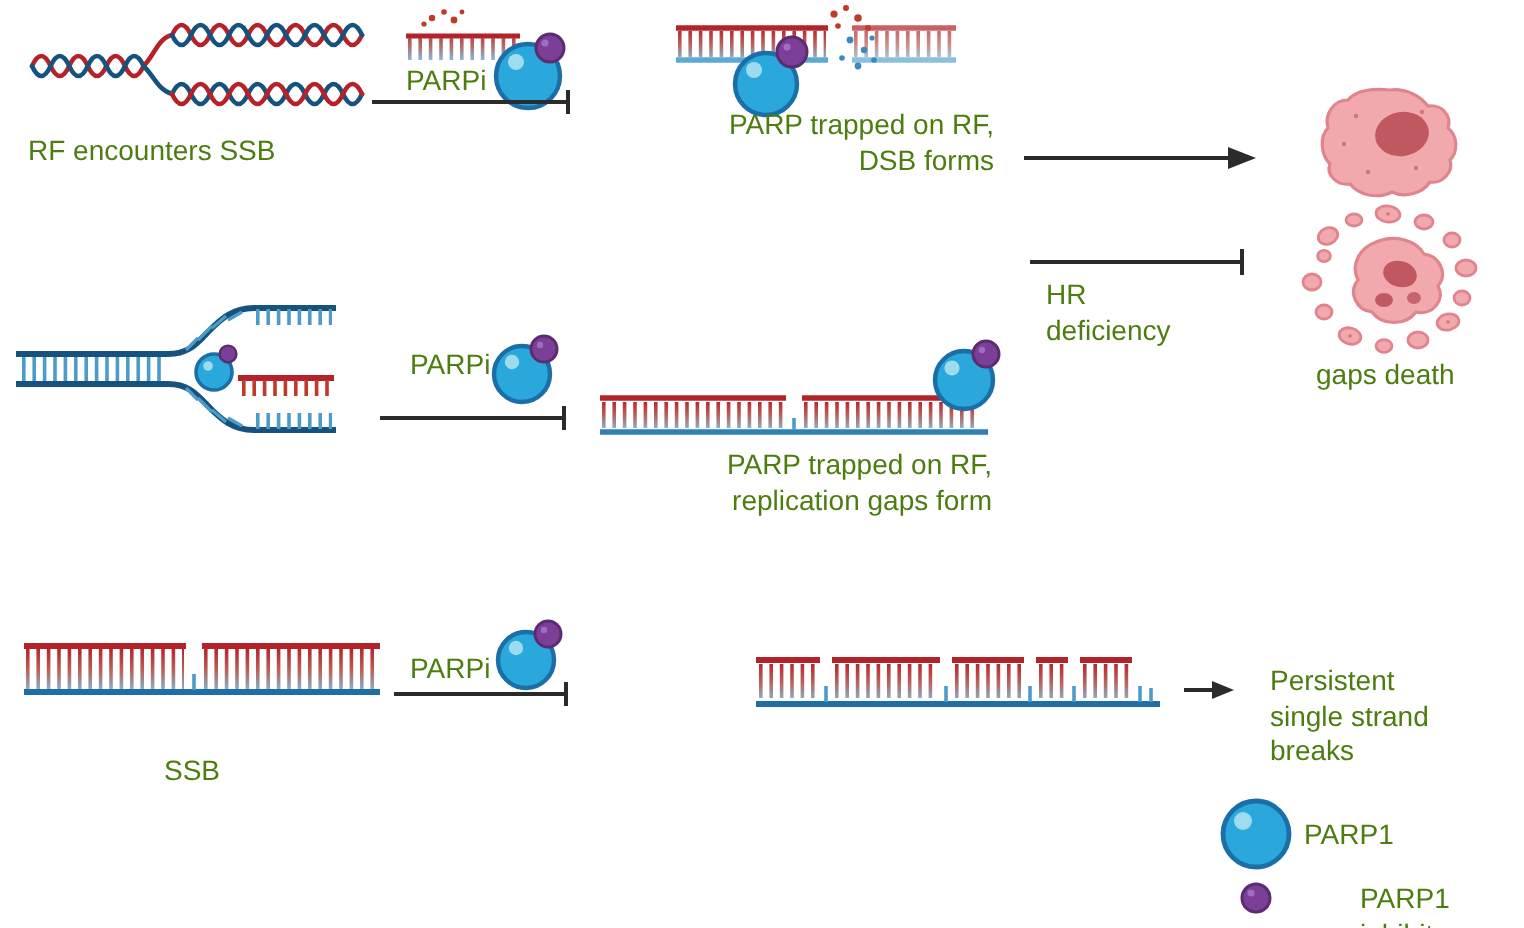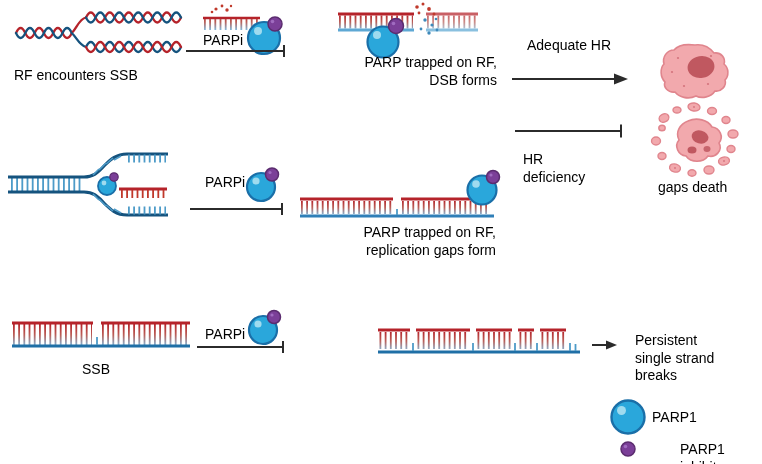--- a/index.html
+++ b/index.html
@@ -1,19 +1,19 @@
 <!DOCTYPE html>
 <html><head>
 <meta charset="utf-8">
 <style>
   html,body{margin:0;padding:0;background:#fff;}
   .canvas{position:relative;width:762px;height:464px;background:#ffffff;overflow:hidden;
           font-family:"Liberation Sans",sans-serif;}
   .canvas svg{position:absolute;left:0;top:0;}
-  .label{position:absolute;font-size:14px;font-weight:400;color:#000000;line-height:1.26;
+  .label{position:absolute;font-size:14px;font-weight:400;color:#4d7c0f;line-height:1.26;
          white-space:pre-line;}
   .center{text-align:right;}
 </style>
 </head>
 <body>
 
 <div class="canvas">
 
 <svg width="762" height="464" viewBox="0 0 762 464">
   <defs>
@@ -275,30 +275,29 @@
   <g>
     <circle cx="628" cy="449" r="7" fill="#7b3f98" stroke="#5b2c6f" stroke-width="1.5"></circle>
     <circle cx="625.5" cy="446.5" r="1.8" fill="#a06cc0"></circle>
   </g>
 </svg>
 
 <div class="label" style="left:14px;top:67px;">RF encounters SSB</div>
 <div class="label" style="left:203px;top:32px;">PARPi</div>
 <div class="label center" style="left:332px;top:54px;width:165px;">PARP trapped on RF,
 DSB forms</div>
-<div class="label" style="left:527px;top:37px;">Adequate HR</div>
-<div class="label" style="left:523px;top:139px;margin-top:12px;">HR
+<div class="label" style="left:523px;top:139px;">HR
 deficiency</div>
 <div class="label" style="left:658px;top:179px;">gaps death</div>
 
 <div class="label" style="left:205px;top:174px;">PARPi</div>
 <div class="label center" style="left:300px;top:224px;width:196px;">PARP trapped on RF,
 replication gaps form</div>
 
-<div class="label" style="left:82px;top:361px;">SSB</div>
+<div class="label" style="left:82px;top:377px;">SSB</div>
 <div class="label" style="left:205px;top:326px;">PARPi</div>
 <div class="label" style="left:635px;top:332px;">Persistent
 single strand
 breaks</div>
 
 <div class="label" style="left:652px;top:409px;">PARP1</div>
 <div class="label" style="left:652px;top:441px;margin-left:28px;">PARP1 inhibitor</div>
 
 </div>
 

